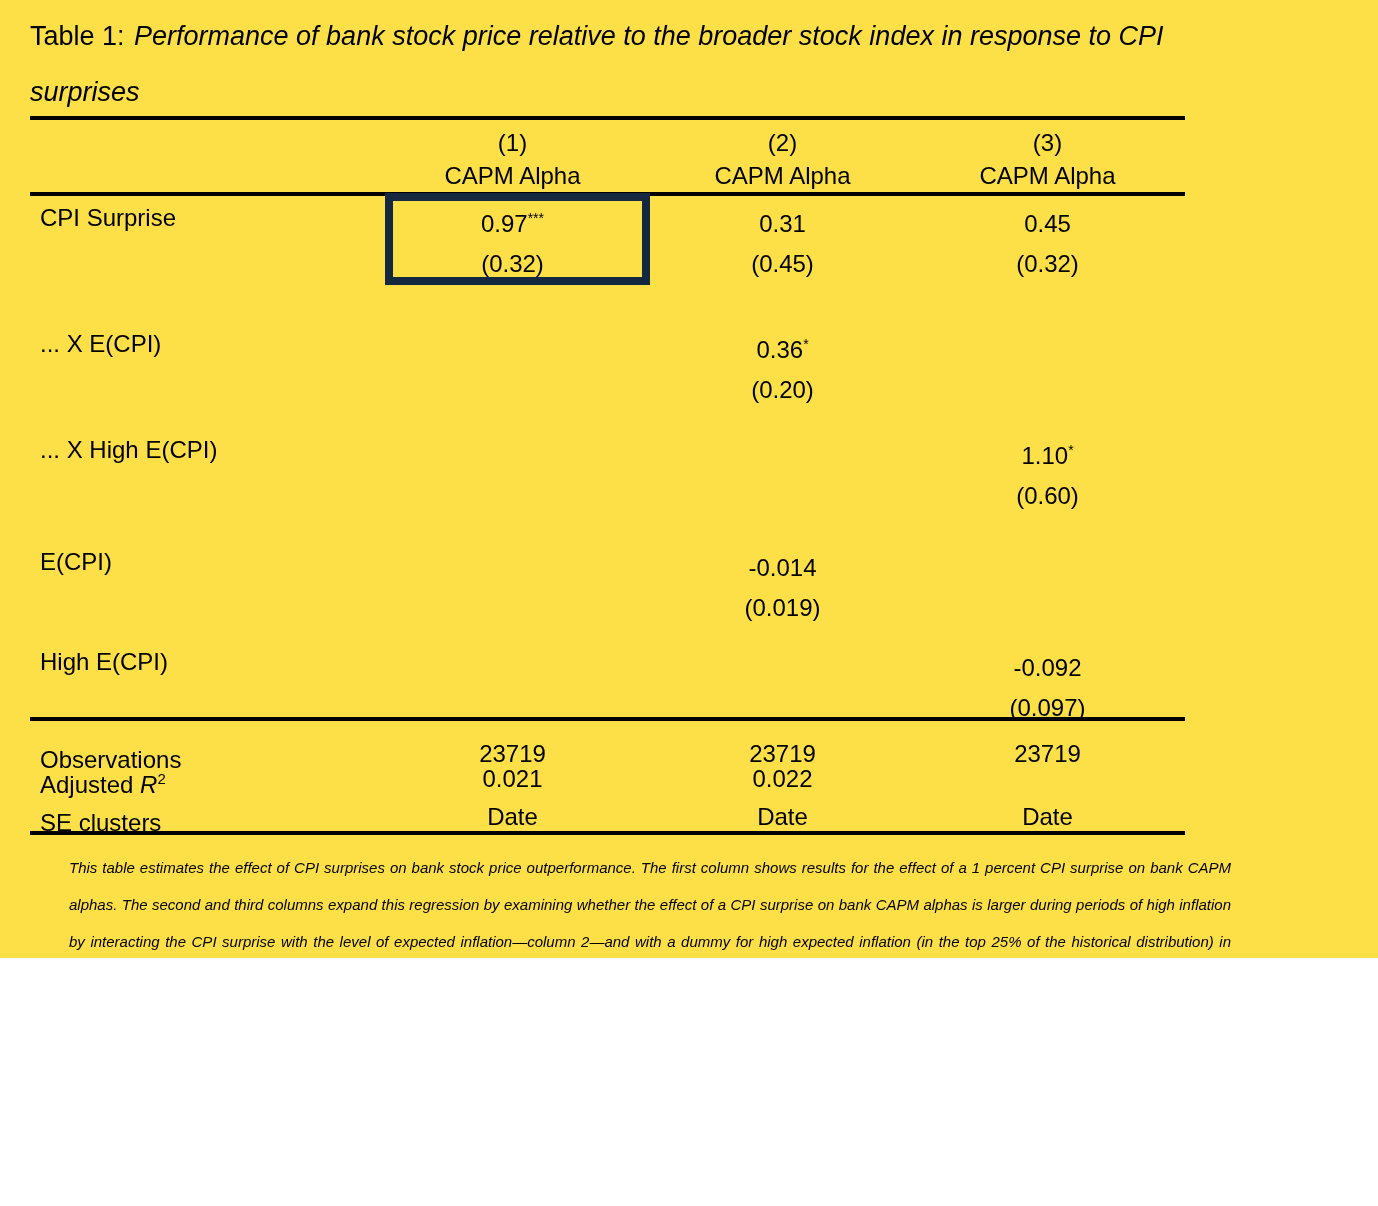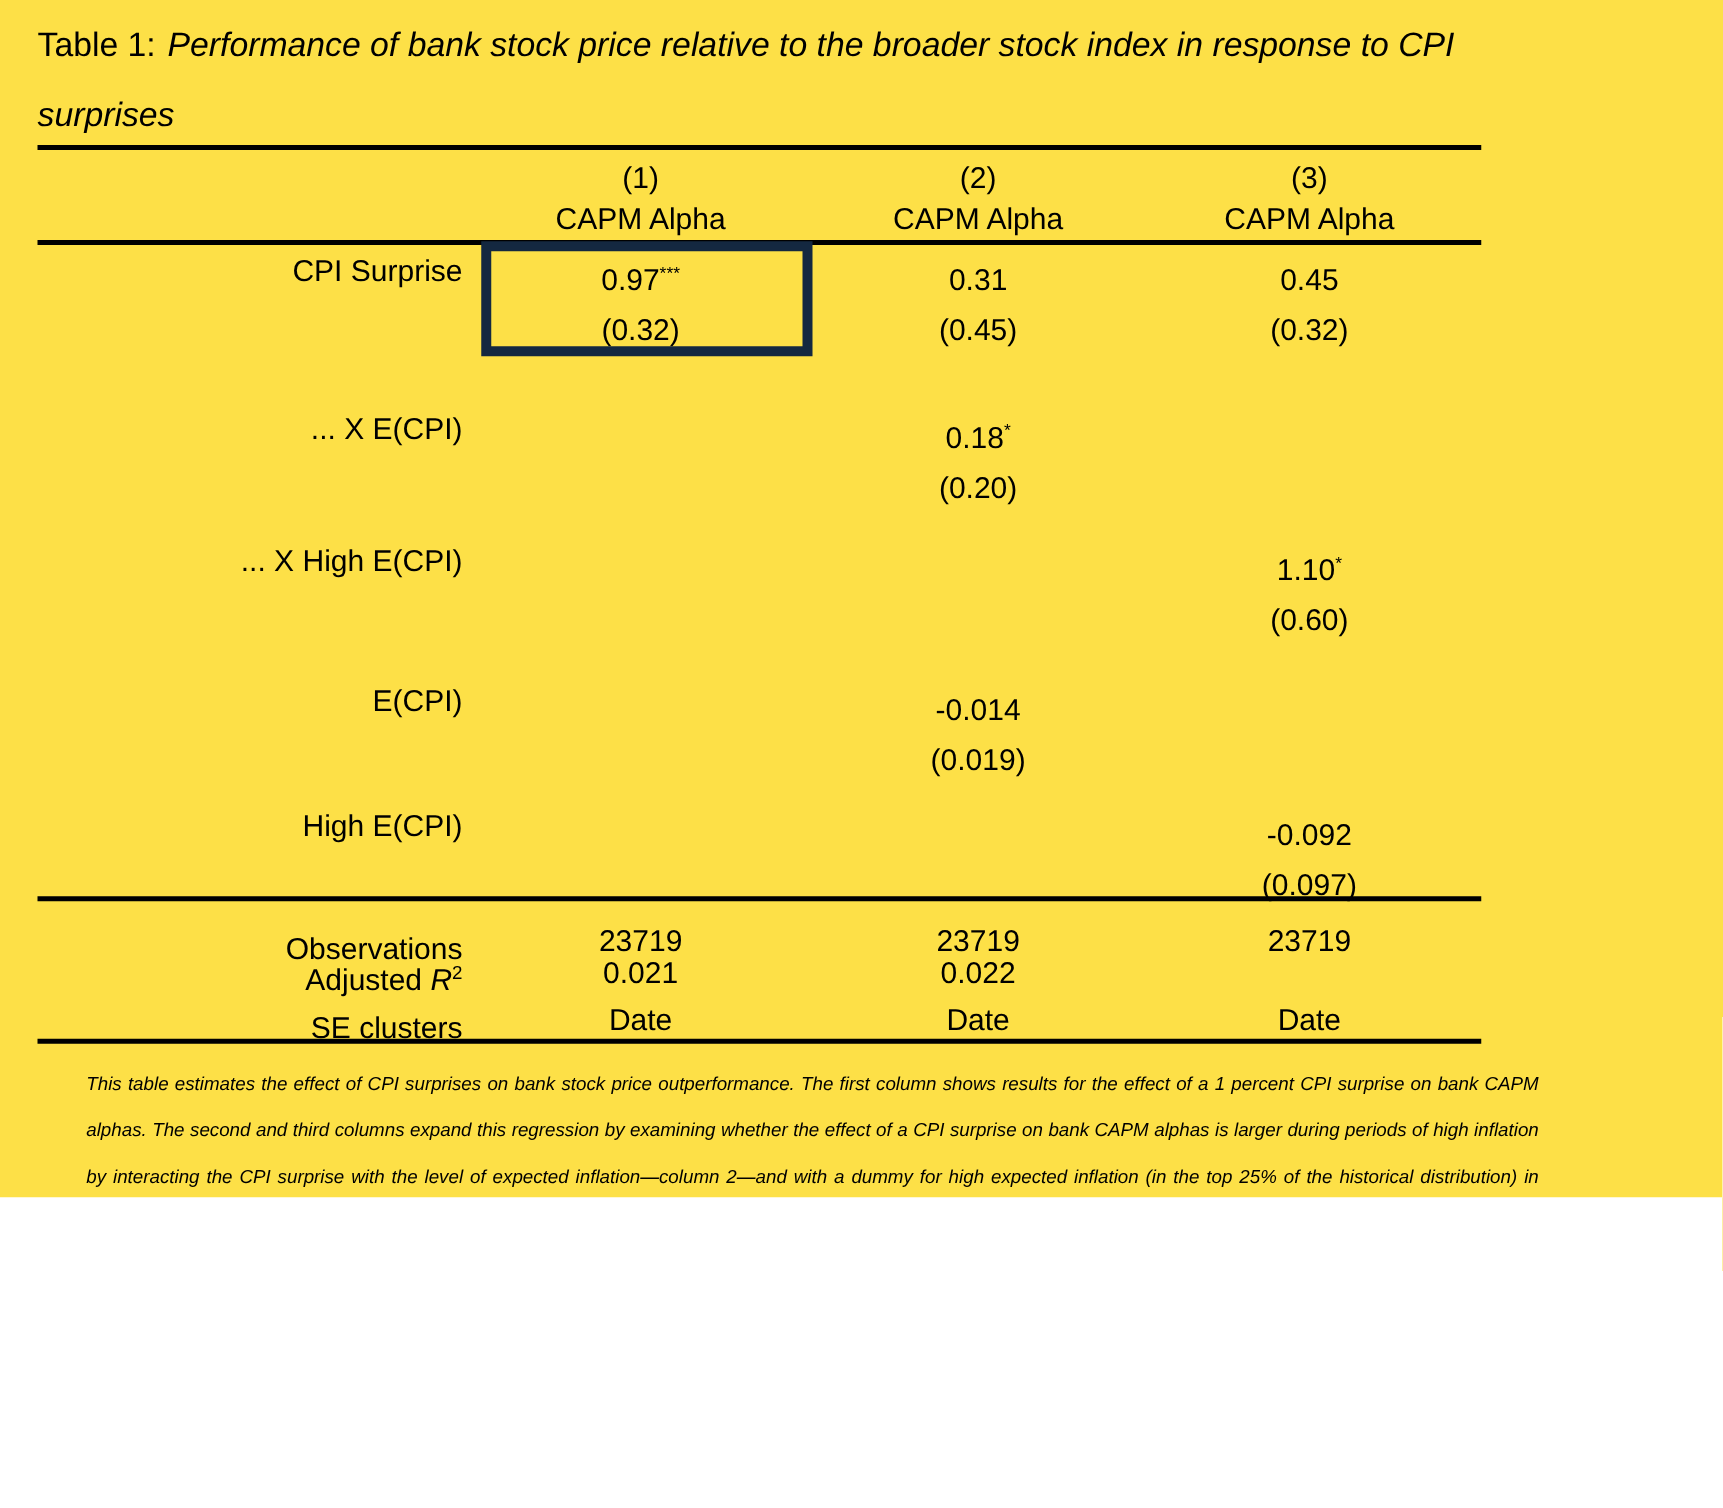--- a/index.html
+++ b/index.html
@@ -30,21 +30,21 @@
     background: #000000;
   }
   .trow {
     position: absolute;
     left: 30px;
     width: 1155px;
     display: grid;
     grid-template-columns: 340px 285px 255px 275px;
     font-size: 24px;
   }
-  .trow .l { text-align: right; padding-left: 10px; }
+  .trow .l { text-align: left; padding-left: 10px; }
   .trow .c { text-align: center; }
   .head { line-height: 30px; }
   .block .l { line-height: 40px; }
   .block .est, .block .se { line-height: 40px; }
   .st { font-size: 14px; }
   .stat { line-height: 34px; }
   .stat sup { font-size: 15px; }
   .mathvar { font-style: italic; }
   .hl-box {
     position: absolute;
@@ -120,21 +120,21 @@
     </div>
   </div>
 
   <div class="trow block" style="top:324px">
     <div class="l">... X E(CPI)</div>
     <div class="c">
       <div class="est"><span></span><sup class="st"></sup></div>
       <div class="se"></div>
     </div>
     <div class="c">
-      <div class="est"><span>0.18</span><sup class="st">*</sup></div>
+      <div class="est"><span>0.36</span><sup class="st">*</sup></div>
       <div class="se">(0.20)</div>
     </div>
     <div class="c">
       <div class="est"><span></span><sup class="st"></sup></div>
       <div class="se"></div>
     </div>
   </div>
 
   <div class="trow block" style="top:430px">
     <div class="l">... X High E(CPI)</div>

